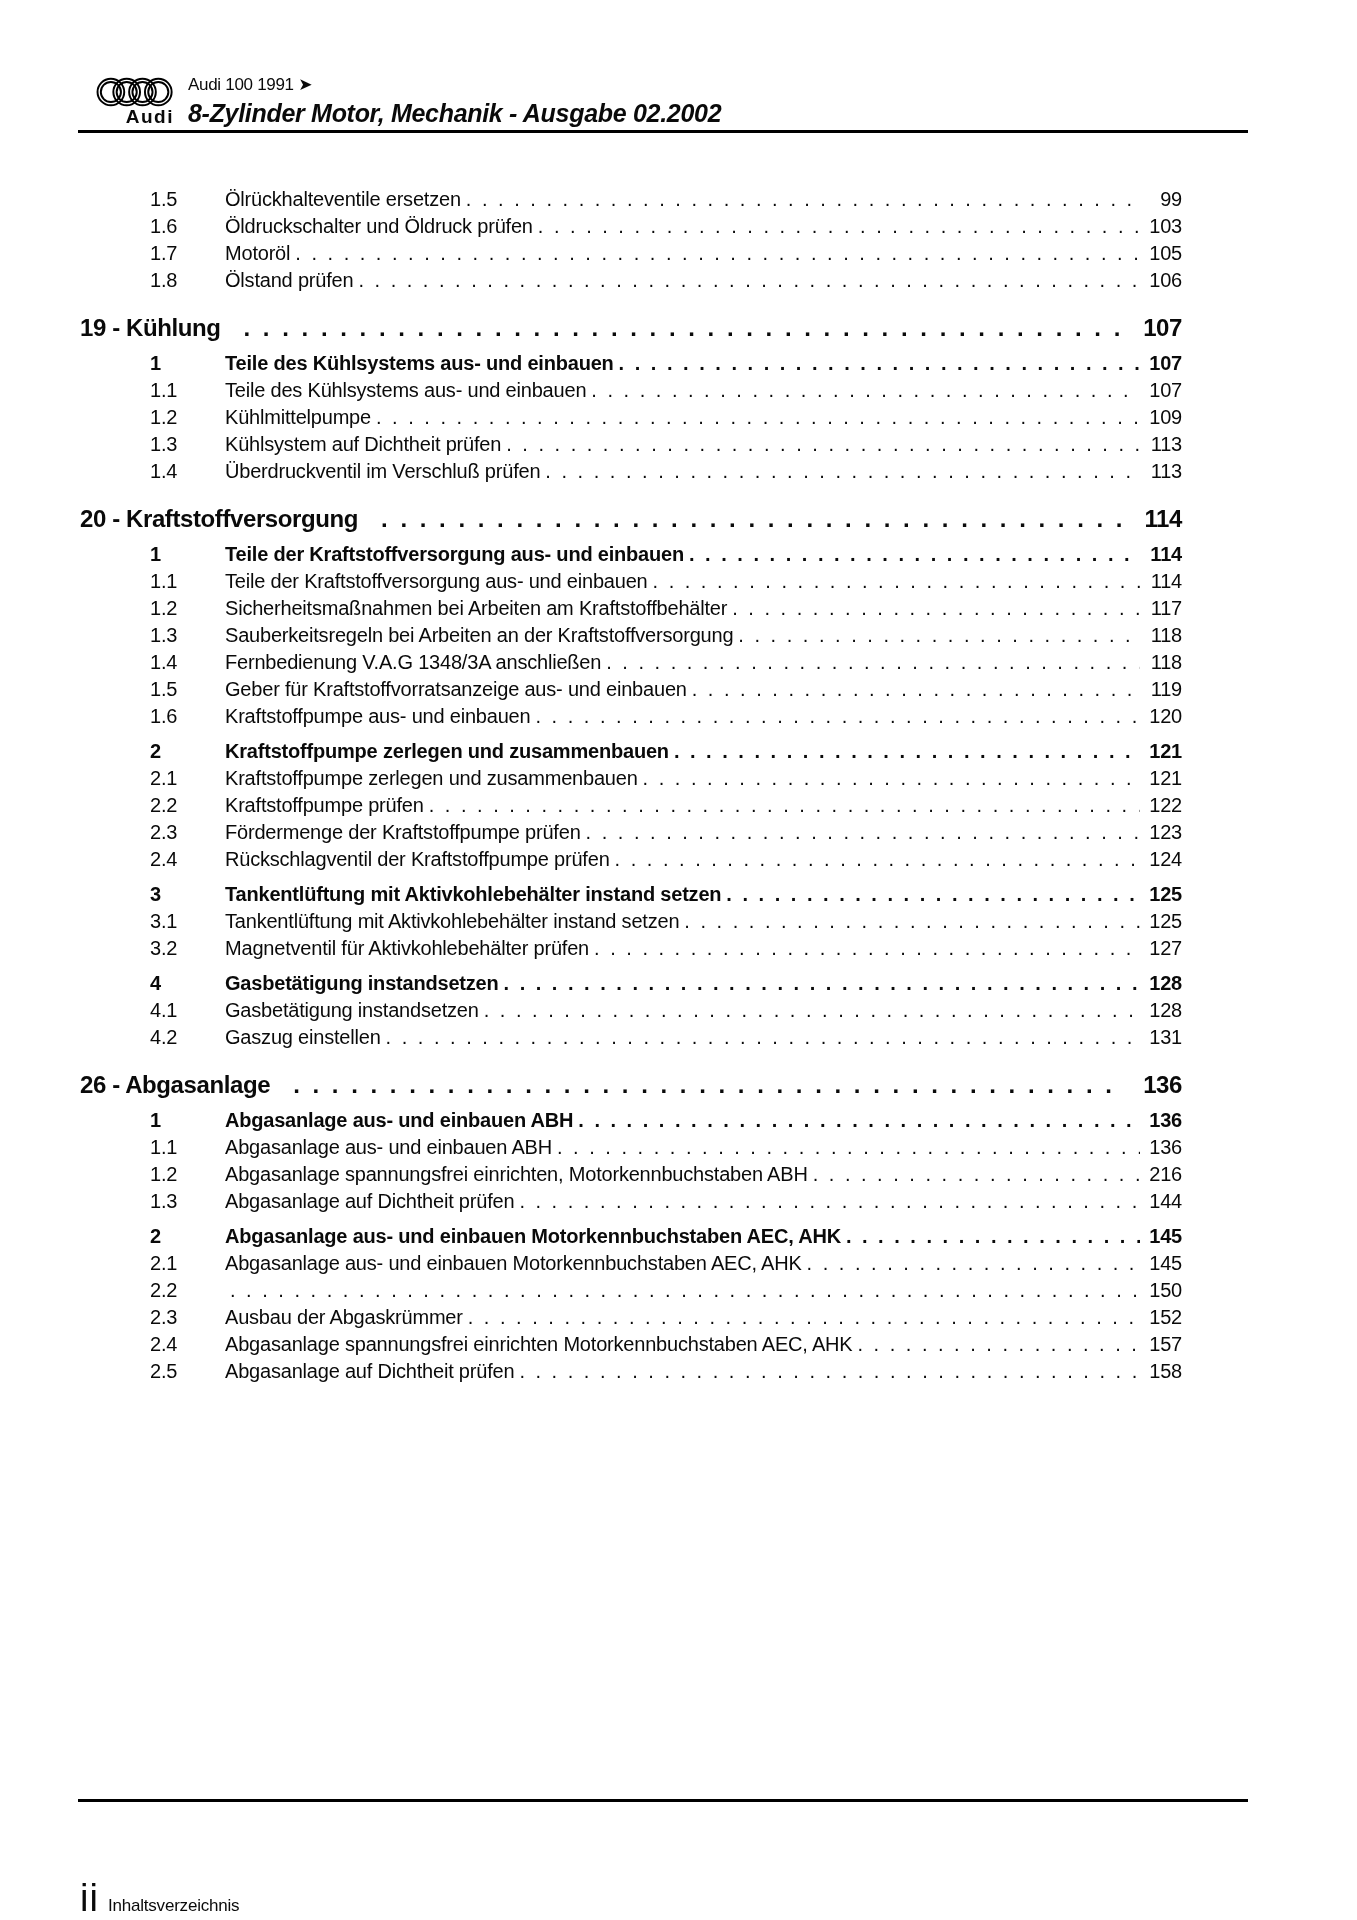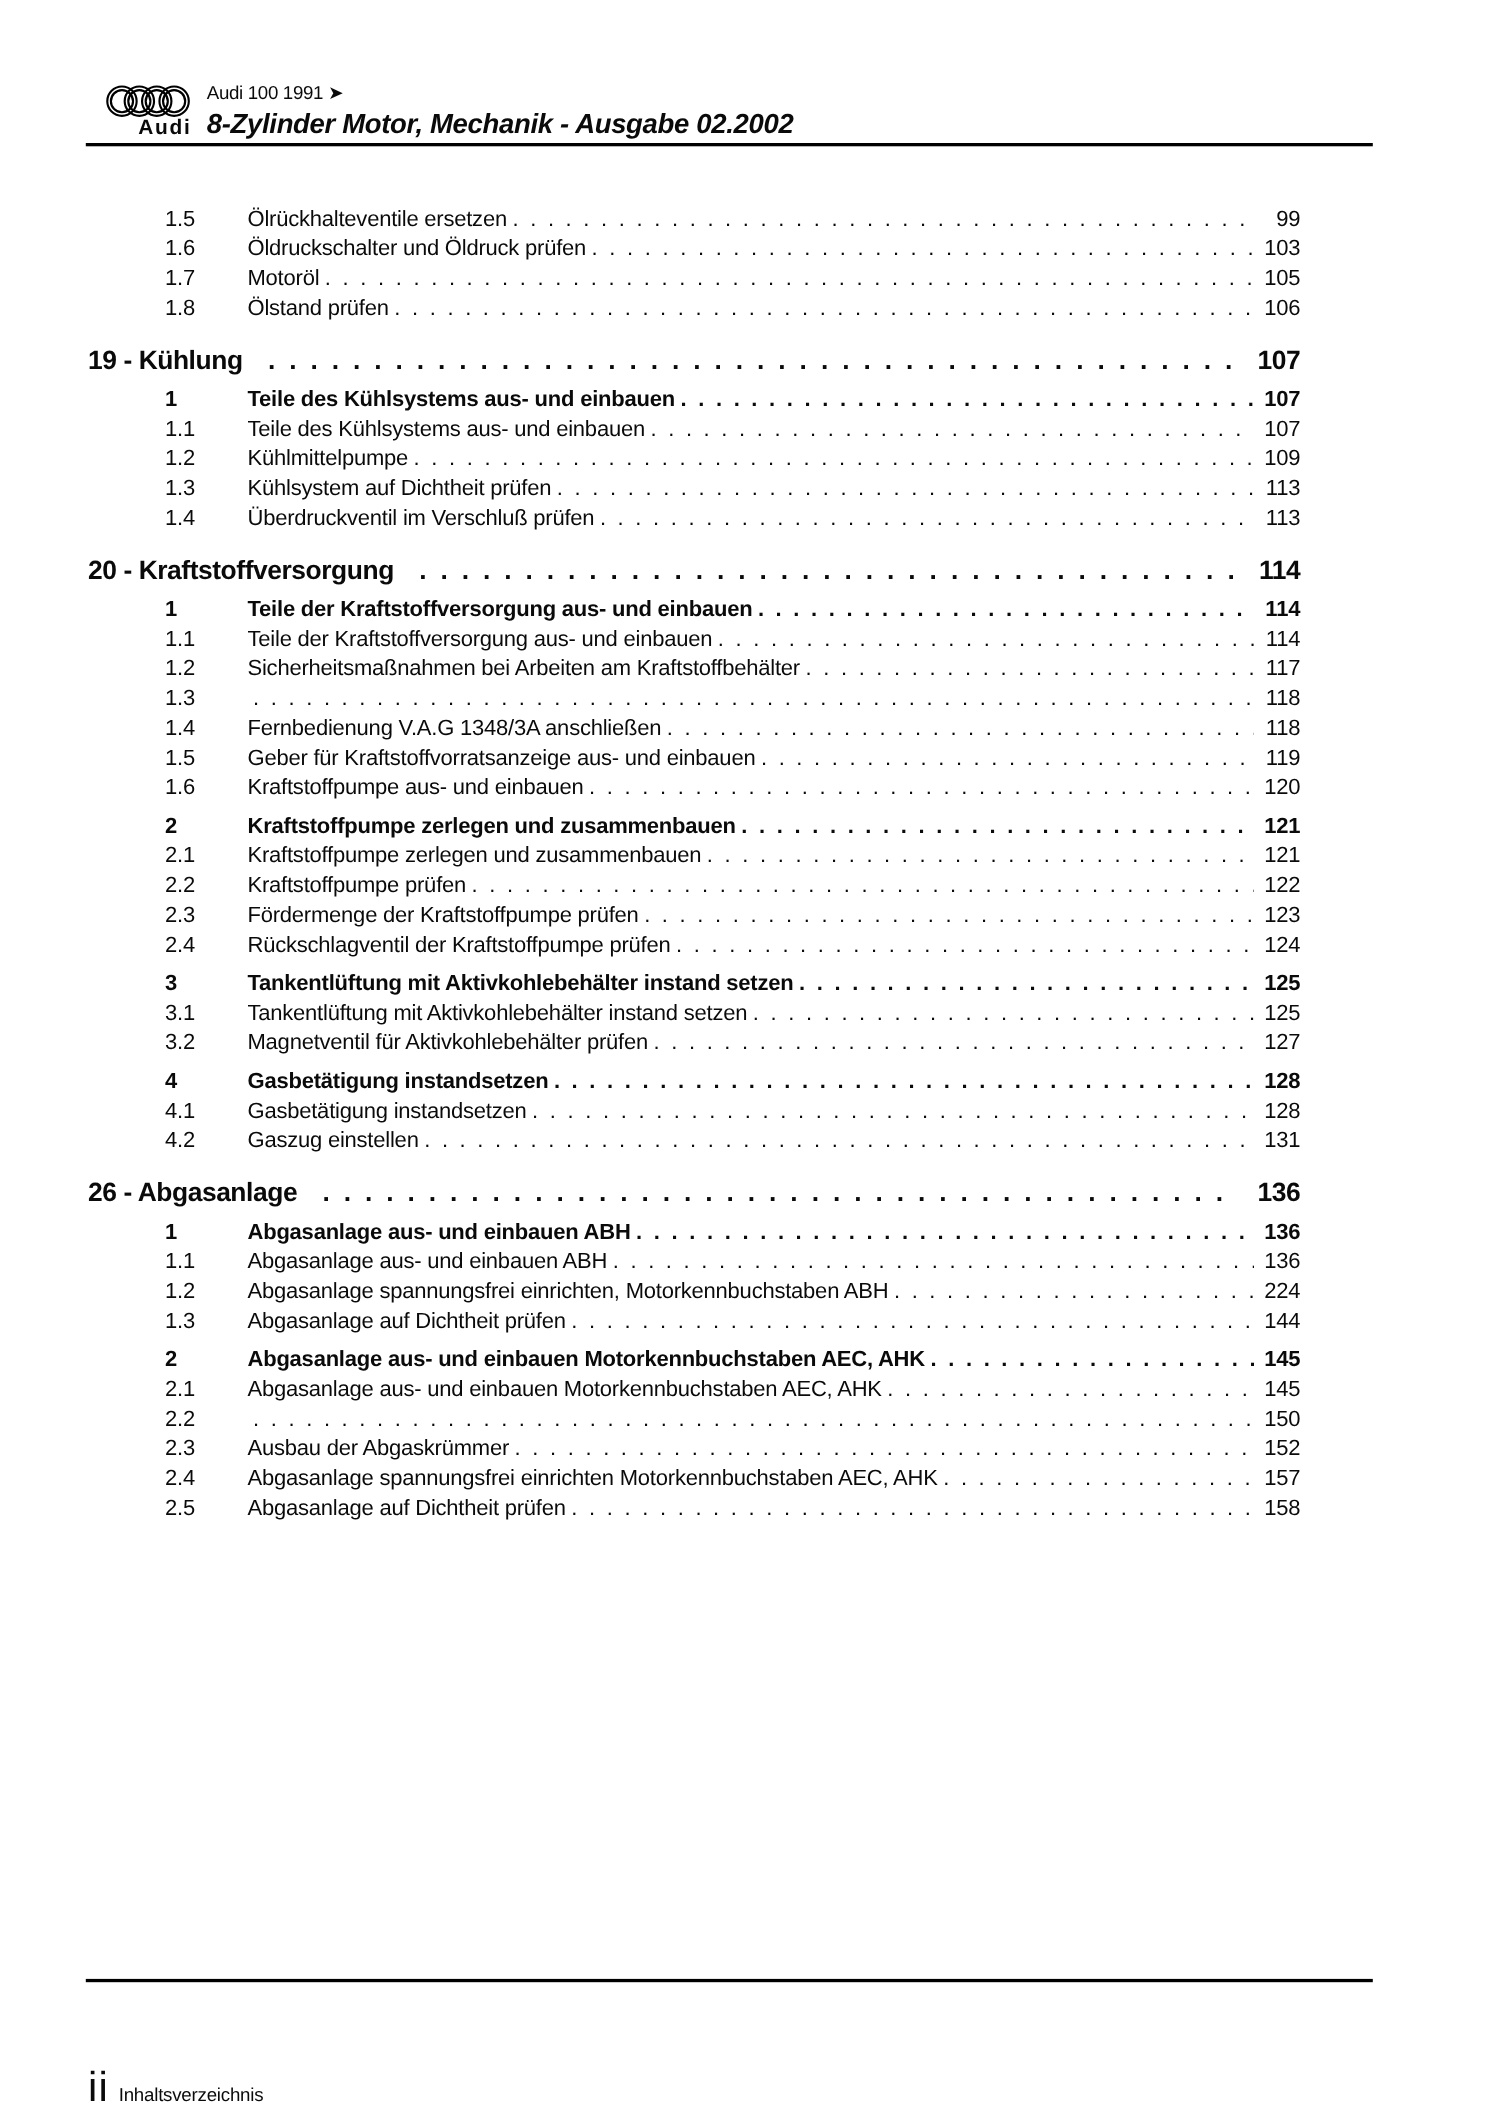--- a/index.html
+++ b/index.html
@@ -240,20 +240,21 @@
         <span class="pg">114</span>
       </div>
       <div class="row">
         <span class="num">1.2</span>
         <span class="etitle">Sicherheitsmaßnahmen bei Arbeiten am Kraftstoffbehälter</span>
         <span class="dots">. . . . . . . . . . . . . . . . . . . . . . . . . . . . . . . . . . . . . . . . . . . . . . . . . . . . . . . . . . . . . . . . . . . . . . . . . . . . . . . . . . . . . . . . . . . . . . . . . . . . . . . . . . . . . . . . . . . . . . . . . . . . . . . . . . . . . . . . . . . . . . . . . . . . . . . . . . . . . . . . . . . . . . . . . . . . . . . . . . . . . . . . . . . . . . . . . . . . . . . . . . . . . . . . . . . . . . . . . . . . </span>
         <span class="pg">117</span>
       </div>
       <div class="row">
         <span class="num">1.3</span>
+        <span class="etitle">Sauberkeitsregeln bei Arbeiten an der Kraftstoffversorgung</span>
         <span class="dots">. . . . . . . . . . . . . . . . . . . . . . . . . . . . . . . . . . . . . . . . . . . . . . . . . . . . . . . . . . . . . . . . . . . . . . . . . . . . . . . . . . . . . . . . . . . . . . . . . . . . . . . . . . . . . . . . . . . . . . . . . . . . . . . . . . . . . . . . . . . . . . . . . . . . . . . . . . . . . . . . . . . . . . . . . . . . . . . . . . . . . . . . . . . . . . . . . . . . . . . . . . . . . . . . . . . . . . . . . . . . </span>
         <span class="pg">118</span>
       </div>
       <div class="row">
         <span class="num">1.4</span>
         <span class="etitle">Fernbedienung V.A.G 1348/3A anschließen</span>
         <span class="dots">. . . . . . . . . . . . . . . . . . . . . . . . . . . . . . . . . . . . . . . . . . . . . . . . . . . . . . . . . . . . . . . . . . . . . . . . . . . . . . . . . . . . . . . . . . . . . . . . . . . . . . . . . . . . . . . . . . . . . . . . . . . . . . . . . . . . . . . . . . . . . . . . . . . . . . . . . . . . . . . . . . . . . . . . . . . . . . . . . . . . . . . . . . . . . . . . . . . . . . . . . . . . . . . . . . . . . . . . . . . . </span>
         <span class="pg">118</span>
       </div>
       <div class="row">
@@ -348,21 +349,21 @@
       <div class="row">
         <span class="num">1.1</span>
         <span class="etitle">Abgasanlage aus- und einbauen ABH</span>
         <span class="dots">. . . . . . . . . . . . . . . . . . . . . . . . . . . . . . . . . . . . . . . . . . . . . . . . . . . . . . . . . . . . . . . . . . . . . . . . . . . . . . . . . . . . . . . . . . . . . . . . . . . . . . . . . . . . . . . . . . . . . . . . . . . . . . . . . . . . . . . . . . . . . . . . . . . . . . . . . . . . . . . . . . . . . . . . . . . . . . . . . . . . . . . . . . . . . . . . . . . . . . . . . . . . . . . . . . . . . . . . . . . . </span>
         <span class="pg">136</span>
       </div>
       <div class="row">
         <span class="num">1.2</span>
         <span class="etitle">Abgasanlage spannungsfrei einrichten, Motorkennbuchstaben ABH</span>
         <span class="dots">. . . . . . . . . . . . . . . . . . . . . . . . . . . . . . . . . . . . . . . . . . . . . . . . . . . . . . . . . . . . . . . . . . . . . . . . . . . . . . . . . . . . . . . . . . . . . . . . . . . . . . . . . . . . . . . . . . . . . . . . . . . . . . . . . . . . . . . . . . . . . . . . . . . . . . . . . . . . . . . . . . . . . . . . . . . . . . . . . . . . . . . . . . . . . . . . . . . . . . . . . . . . . . . . . . . . . . . . . . . . </span>
-        <span class="pg">224</span>
+        <span class="pg">216</span>
       </div>
       <div class="row">
         <span class="num">1.3</span>
         <span class="etitle">Abgasanlage auf Dichtheit prüfen</span>
         <span class="dots">. . . . . . . . . . . . . . . . . . . . . . . . . . . . . . . . . . . . . . . . . . . . . . . . . . . . . . . . . . . . . . . . . . . . . . . . . . . . . . . . . . . . . . . . . . . . . . . . . . . . . . . . . . . . . . . . . . . . . . . . . . . . . . . . . . . . . . . . . . . . . . . . . . . . . . . . . . . . . . . . . . . . . . . . . . . . . . . . . . . . . . . . . . . . . . . . . . . . . . . . . . . . . . . . . . . . . . . . . . . . </span>
         <span class="pg">144</span>
       </div>
       <div class="row entry-bold group-row">
         <span class="num">2</span>
         <span class="etitle">Abgasanlage aus- und einbauen Motorkennbuchstaben AEC, AHK</span>

